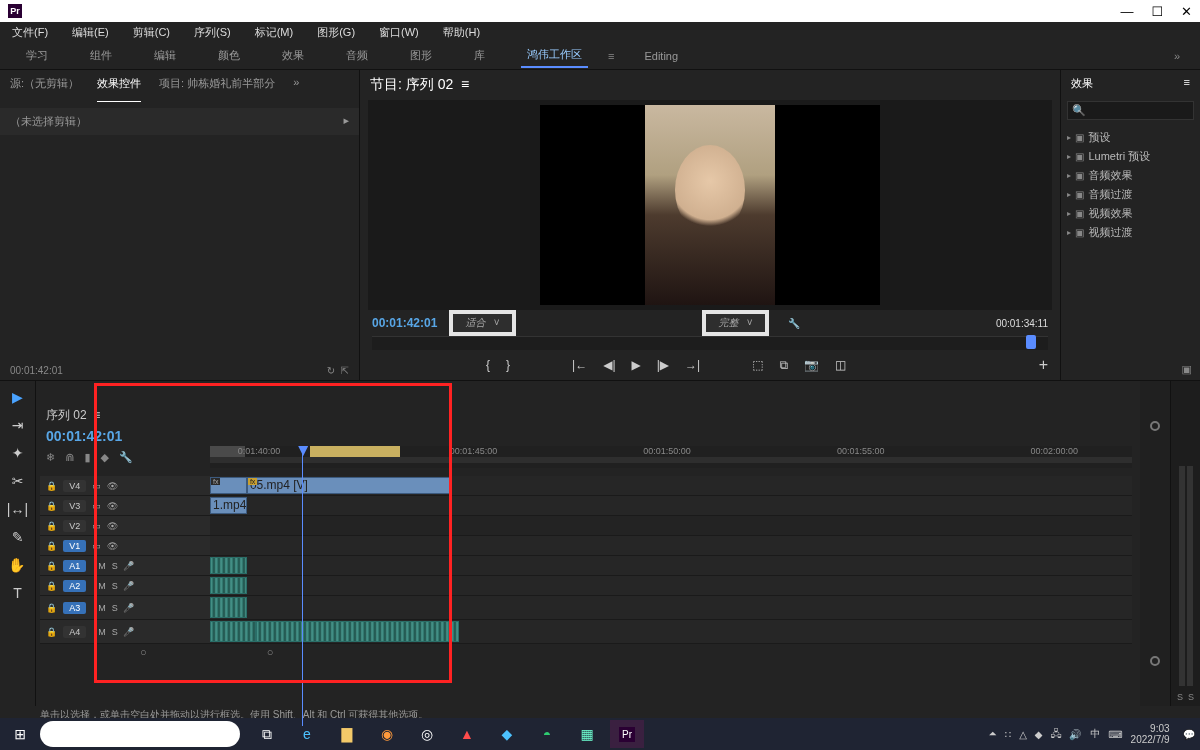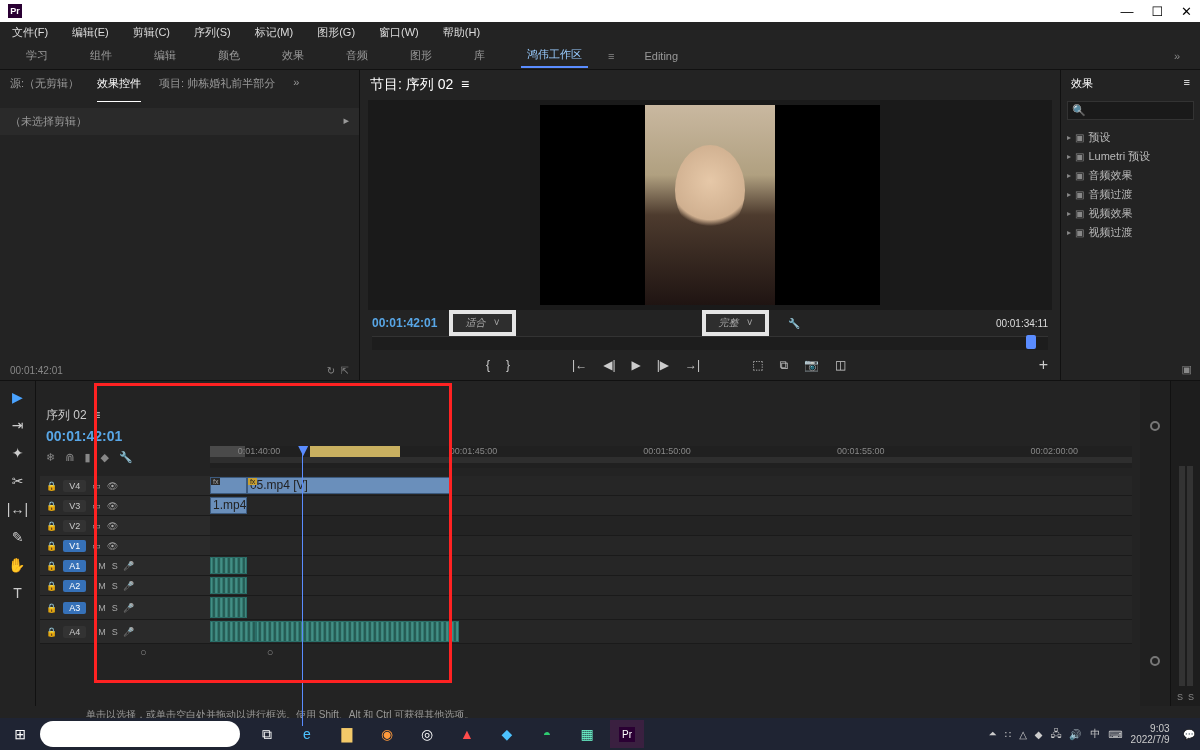--- a/index.html
+++ b/index.html
@@ -96,21 +96,21 @@
 .tl-bottom { height: 16px; display: flex; align-items: center; padding-left: 100px; gap: 120px; color: #888; }
 .tl-scroll-v { width: 30px; background: #202020; display:flex; flex-direction:column; justify-content:space-between; align-items:center; padding:40px 0;}
 .tl-scroll-v .knob { width:10px; height:10px; border-radius:50%; border:2px solid #777;}
 
 .audiometer { width:30px; background:#1d1d1d; border-left:1px solid #111; position:relative;}
 .audiometer .bar { position:absolute; bottom:20px; left:8px; width:6px; height:220px; background:linear-gradient(180deg,#333 0%,#333 100%);}
 .audiometer .bar2 { left:16px;}
 .audiometer .ss { position:absolute; bottom:4px; width:100%; text-align:center; font-size:9px; color:#888;}
 
 
-.statusbar { height: 18px; background: #232323; padding: 2px 40px; font-size: 10px; color: #999; margin-left: 46px; }
+.statusbar { height: 18px; background: #232323; padding: 2px 40px; font-size: 10px; color: #999; }
 
 
 .taskbar { position: absolute; bottom: 0; left: 0; right: 0; height: 32px; background: #1f2433; display: flex; align-items: center; padding: 0 4px; }
 .taskbar .start { width: 32px; height: 32px; display: flex; align-items: center; justify-content: center; color: #fff; font-size: 14px; }
 .taskbar .search { width: 200px; height: 26px; background: #fff; border-radius: 13px; margin-left: 4px; }
 .taskbar .tbicons { display: flex; gap: 6px; margin-left: 10px; }
 .taskbar .tbicons .tbi { width: 34px; height: 28px; display: flex; align-items: center; justify-content: center; font-size: 14px; color: #fff; }
 .taskbar .tbicons .tbi.active { background: #4a3050; }
 .taskbar .tray { margin-left: auto; display: flex; align-items: center; gap: 8px; color: #ccc; font-size: 10px; }
 .taskbar .tray .clock { text-align: right; line-height: 1.1; padding-right: 6px; }

